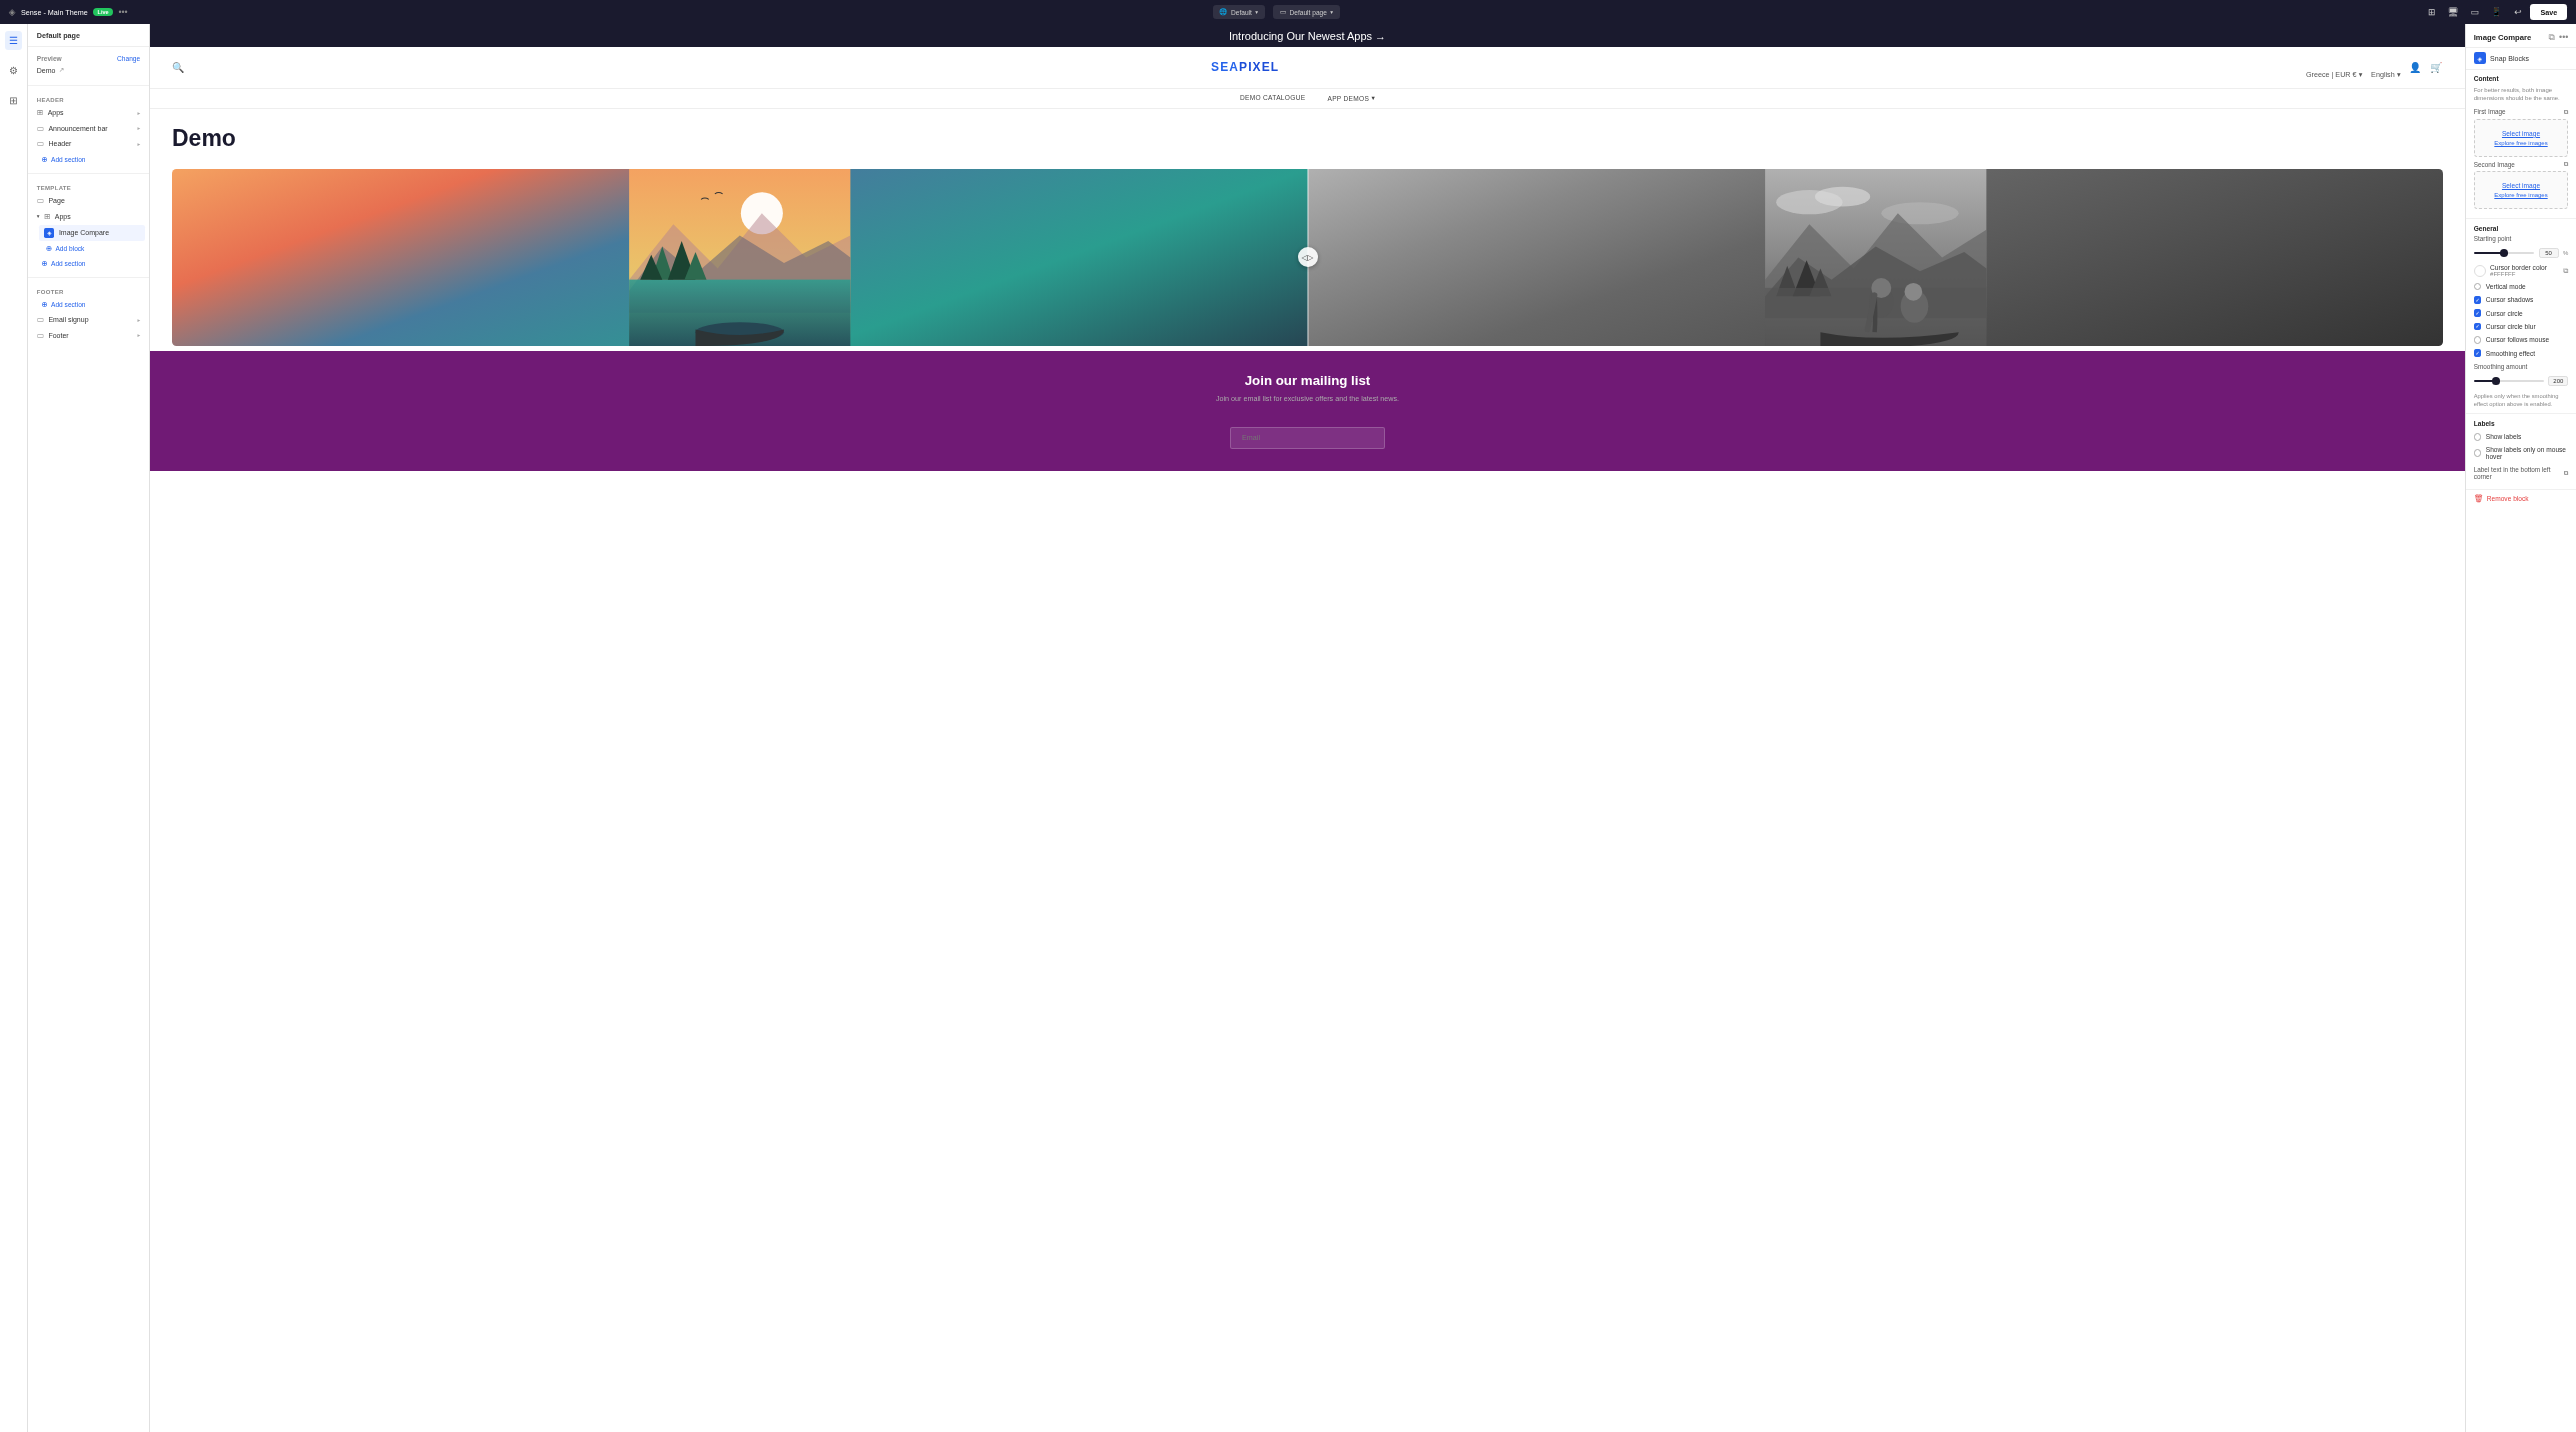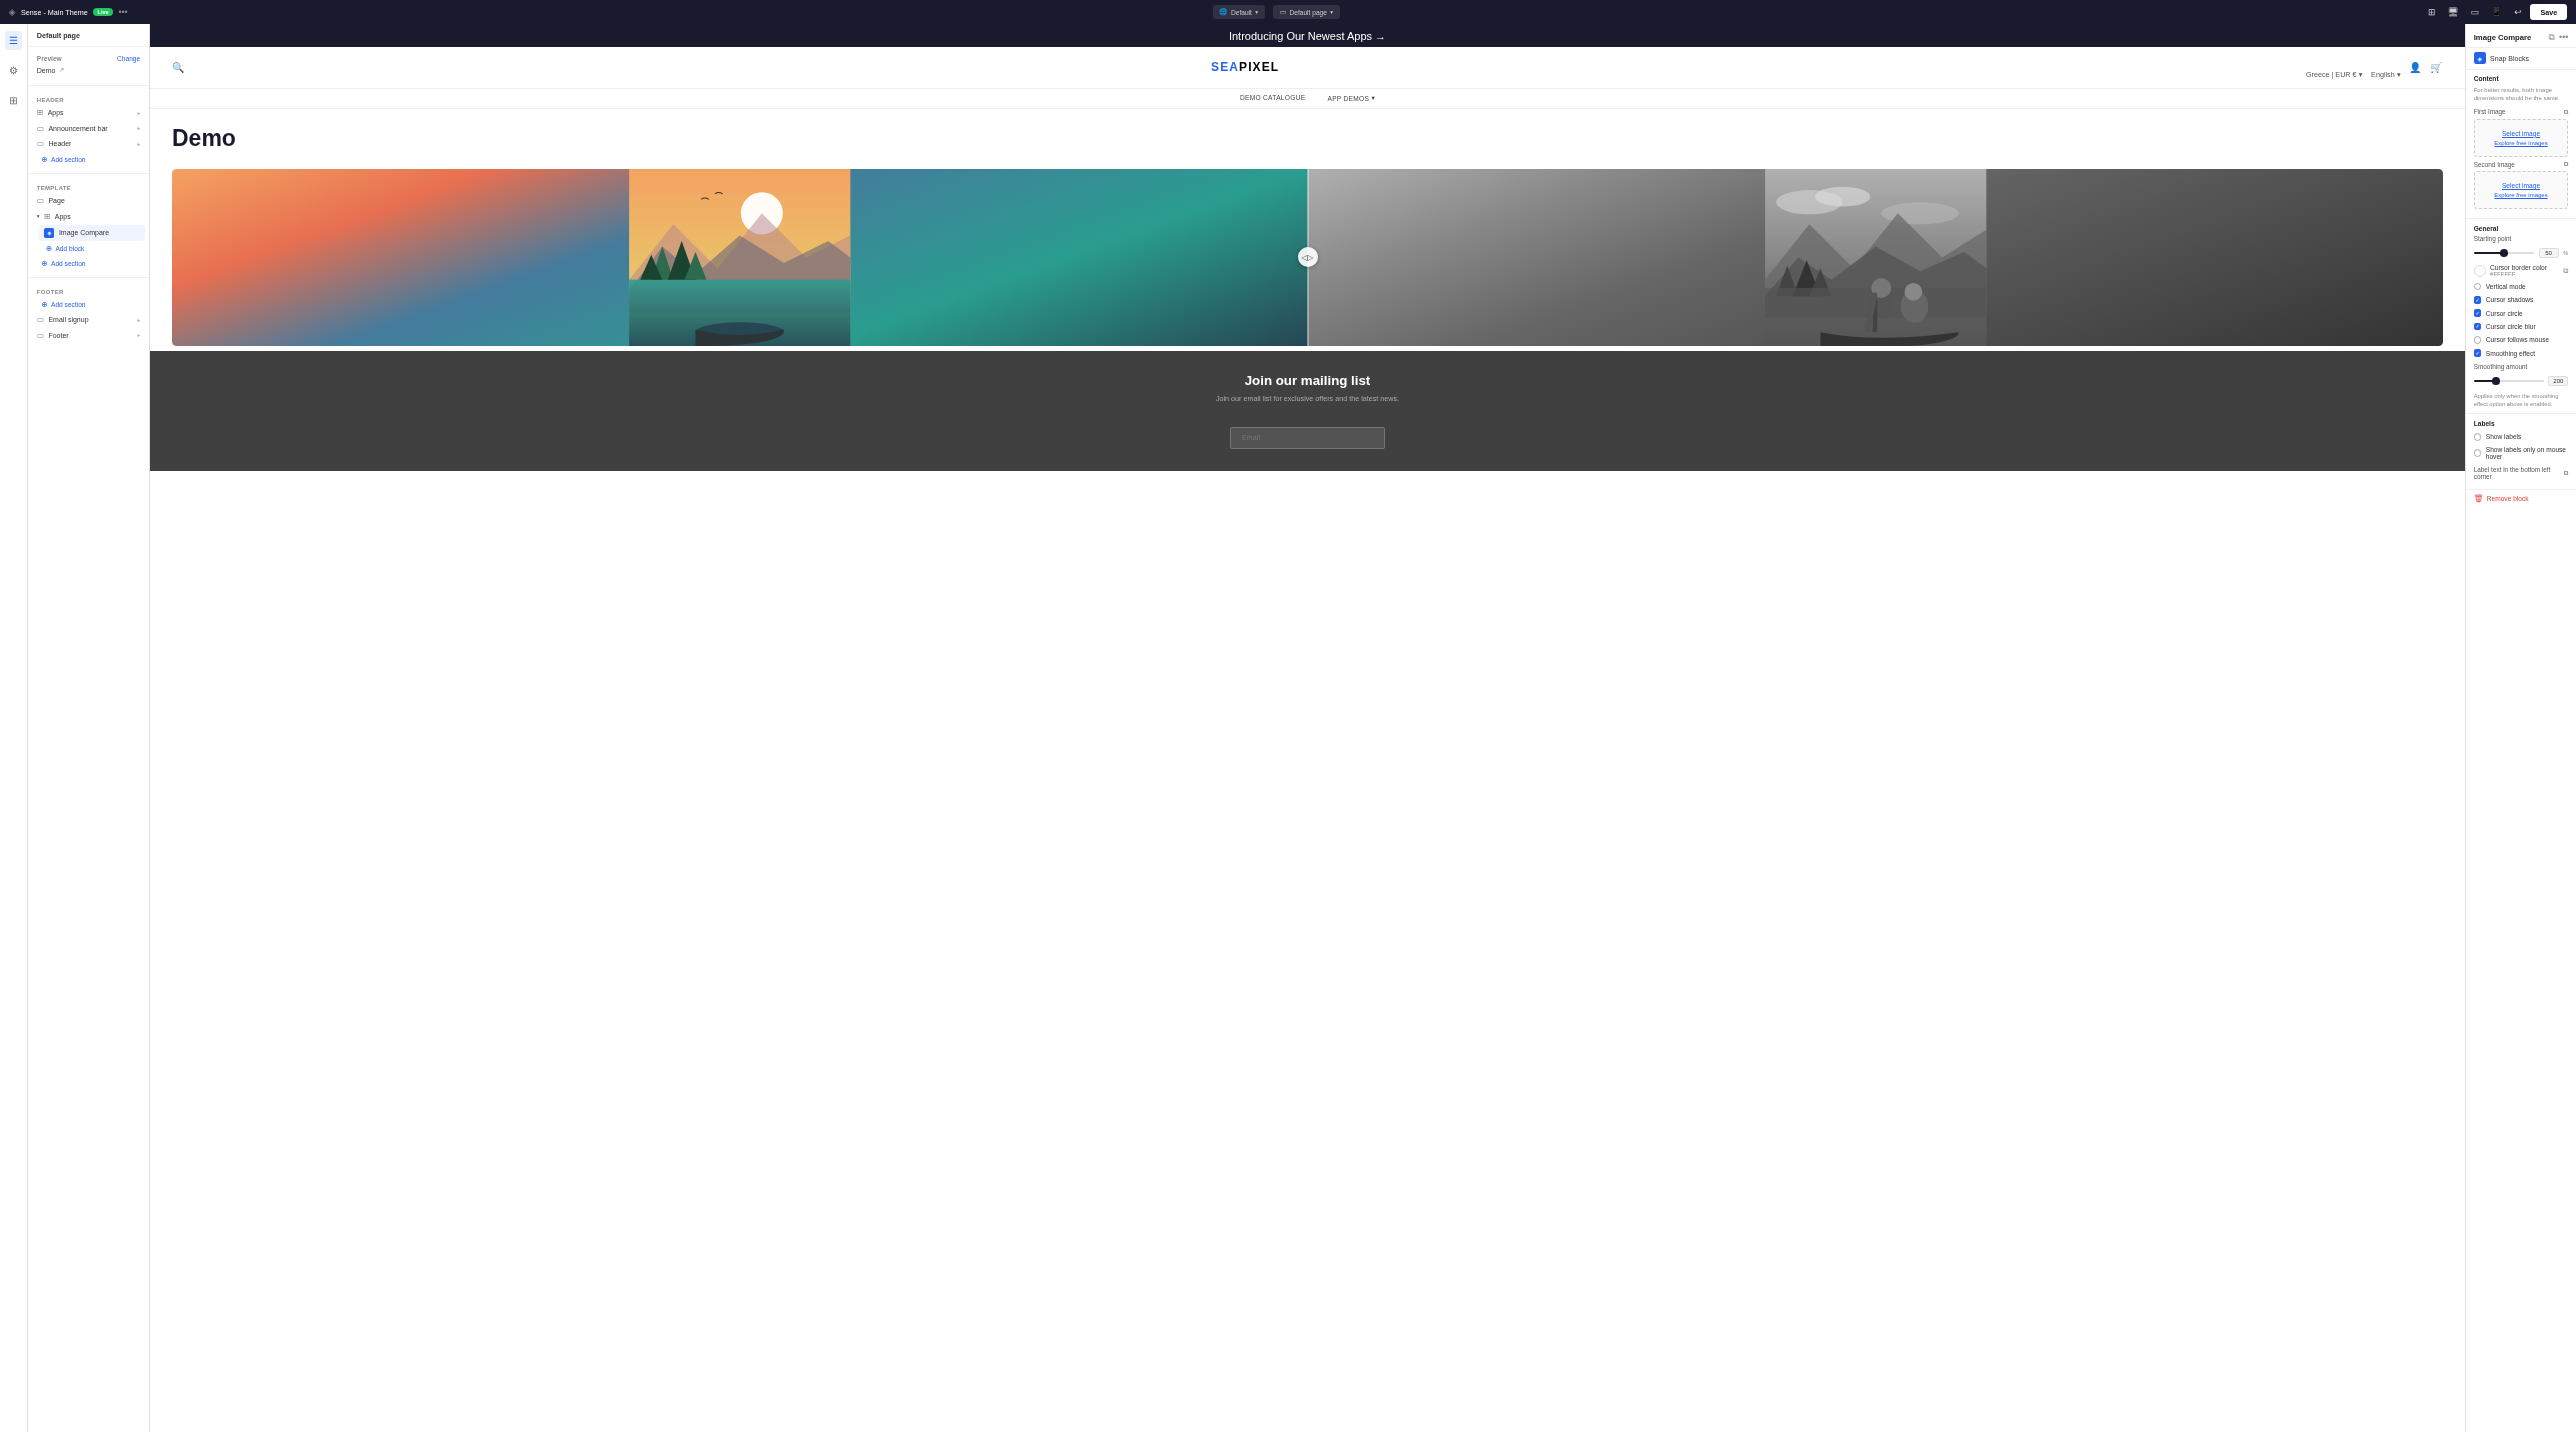--- a/index.html
+++ b/index.html
@@ -59,21 +59,21 @@
     .demo-title { font-size: 23px; font-weight: 800; color: #1a1a2e; }
 
     
     .image-compare-container { margin: 5.5px 22px; position: relative; height: 177px; overflow: hidden; border-radius: 4.4px; display: flex; cursor: col-resize; }
     .image-left { width: 50%; height: 100%; background: linear-gradient(160deg, #f4a261 0%, #e76f51 20%, #457b9d 40%, #2a9d8f 70%, #264653 100%); position: relative; overflow: hidden; }
     .image-right { width: 50%; height: 100%; background: linear-gradient(160deg, #b0b0b0 0%, #888 20%, #666 40%, #555 60%, #333 100%); position: relative; overflow: hidden; }
     .divider { position: absolute; left: 50%; top: 0; bottom: 0; width: 1.1px; background: rgba(255,255,255,0.8); z-index: 10; transform: translateX(-50%); }
     .divider-handle { position: absolute; top: 50%; left: 50%; transform: translate(-50%, -50%); z-index: 11; width: 20px; height: 20px; background: rgba(255,255,255,0.9); border-radius: 50%; display: flex; align-items: center; justify-content: center; color: #555; font-size: 7.7px; box-shadow: 0 1.1px 4.4px rgba(0,0,0,0.3); }
 
     
-    .mailing-section { background: #404040; color: #fff; text-align: center; padding: 22px; }
+    .mailing-section { background: #701a75; color: #fff; text-align: center; padding: 22px; }
     .mailing-title { font-size: 13.3px; font-weight: 700; margin-bottom: 5.5px; }
     .mailing-subtitle { color: #aaa; font-size: 7.2px; margin-bottom: 11px; }
     .mailing-input-row { display: flex; justify-content: center; gap: 5.5px; margin-top: 24px; }
     .mailing-input { background: rgba(255,255,255,0.1); border: 0.6px solid rgba(255,255,255,0.2); color: #fff; padding: 5.5px 11px; border-radius: 2.2px; width: 155px; font-size: 7.2px; }
 
     
     .right-panel { width: 111px; background: #fff; border-left: 0.6px solid #e0e0e0; overflow-y: auto; flex-shrink: 0; font-size: 7px; }
     .right-panel-header { display: flex; align-items: center; justify-content: space-between; padding: 7.7px 7.7px 4.4px; border-bottom: 0.6px solid #eee; }
     .right-panel-title { font-weight: 700; font-size: 7.7px; color: #222; }
     .right-panel-icons { display: flex; gap: 4.4px; color: #888; font-size: 8.8px; cursor: pointer; }
@@ -243,21 +243,21 @@
   <div class="canvas">
     <div class="store-frame">
 
       <div class="announcement-bar">
         <span>Introducing Our Newest Apps →</span>
       </div>
 
       <div class="store-nav">
         <span class="store-search">🔍</span>
         <div class="store-logo">
-          <span>SEA</span><span style="color:#000000;">PIXEL</span>
+          <span>SEA</span><span style="color:#1d4ed8;">PIXEL</span>
         </div>
         <div class="store-nav-right">
           <div class="dropdown">
             <span>Greece | EUR €</span>
             <span>▾</span>
           </div>
           <div class="dropdown">
             <span>English</span>
             <span>▾</span>
           </div>

